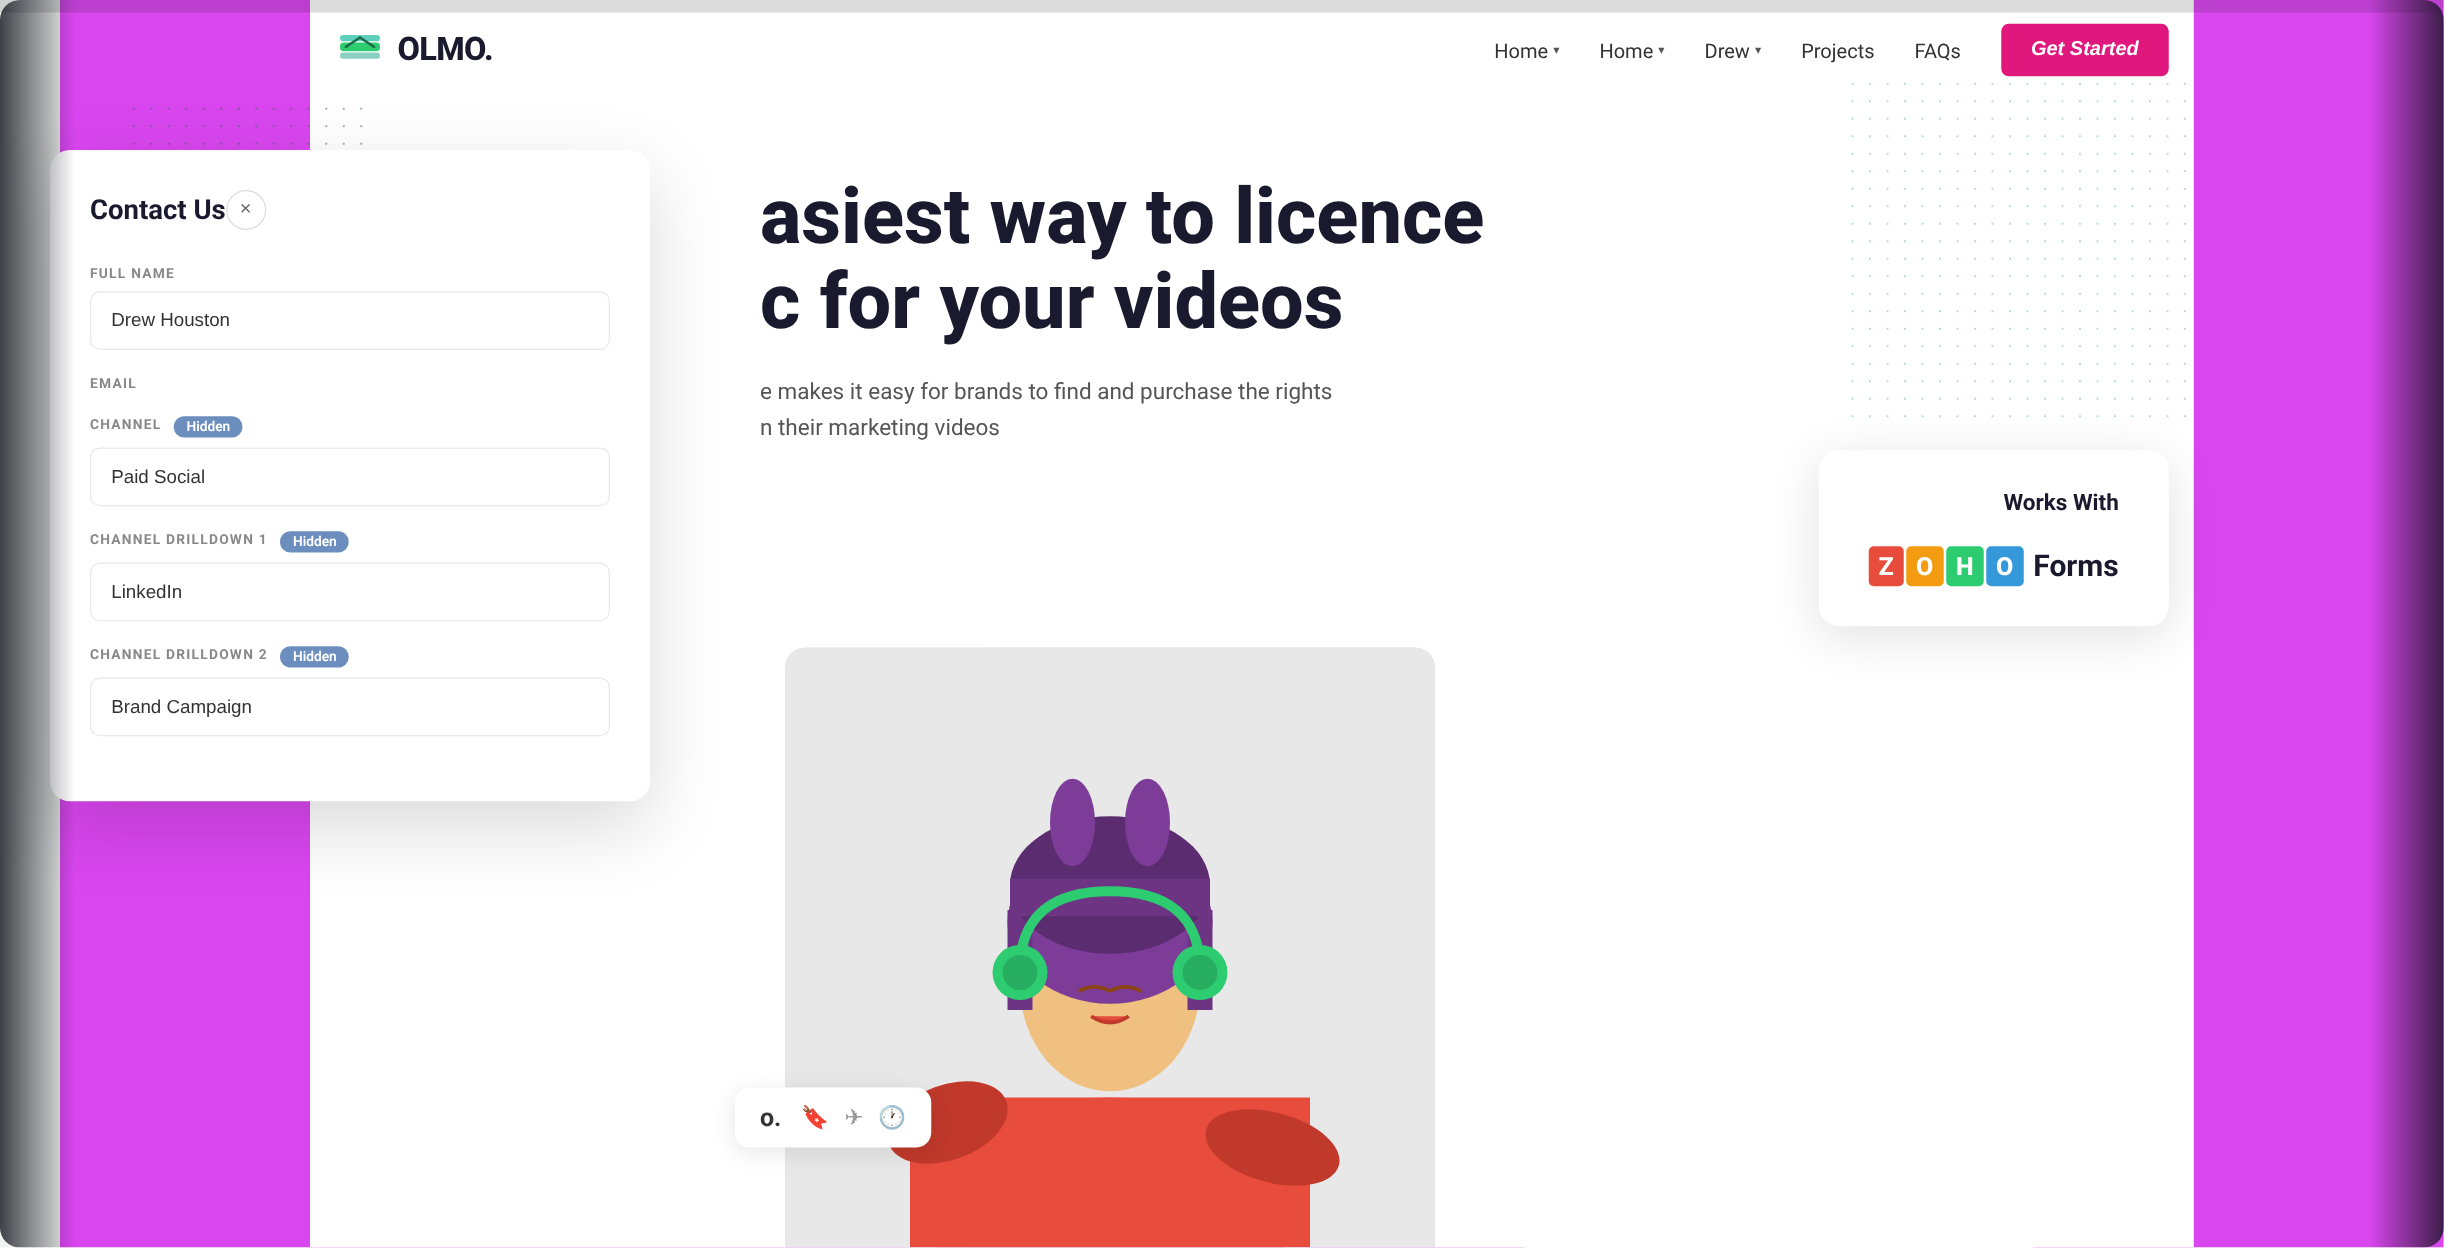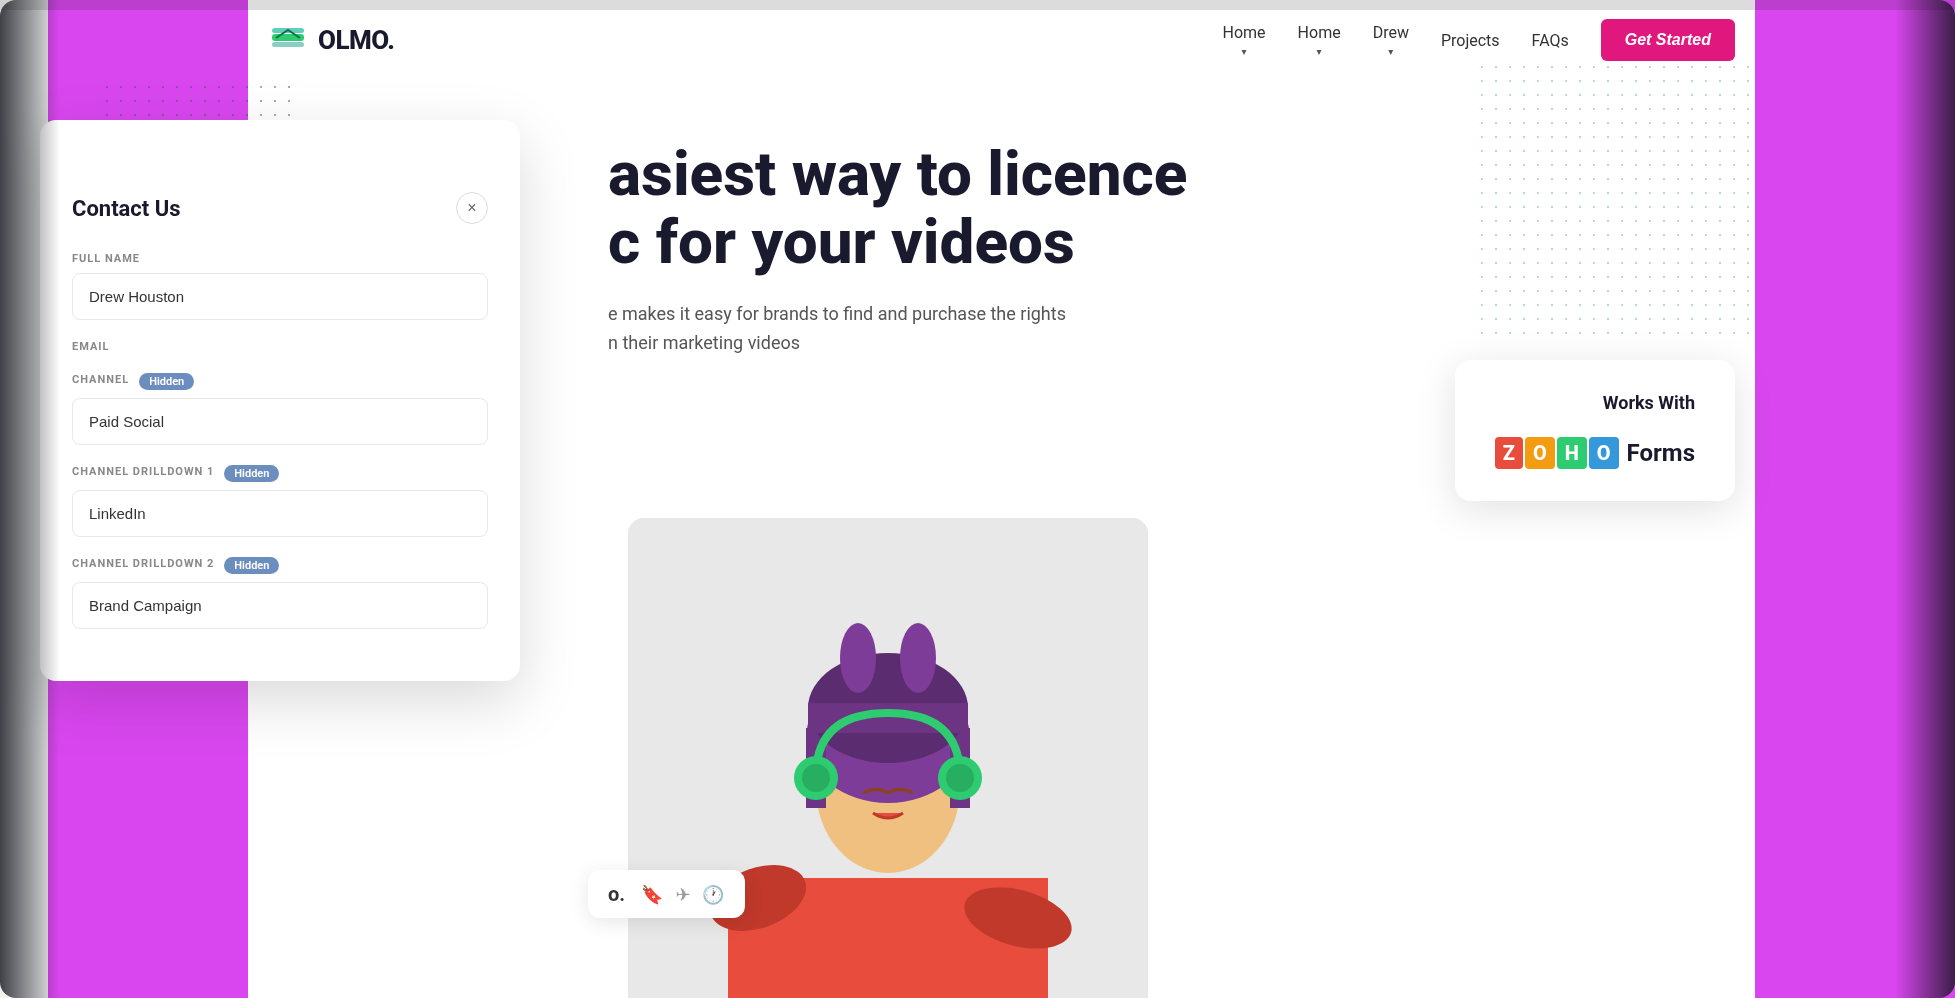--- a/index.html
+++ b/index.html
@@ -86,21 +86,20 @@
     }
 
     .nav-link {
       font-size: 16px;
       color: #333;
       text-decoration: none;
       display: flex;
       align-items: center;
       gap: 4px;
       cursor: pointer;
-      flex-direction: column;
     }
 
     .nav-link .chevron {
       font-size: 10px;
       color: #555;
     }
 
     .get-started-btn {
       background: #e0177d;
       color: white;
@@ -239,24 +238,23 @@
     .contact-modal {
       background: white;
       border-radius: 16px;
       padding: 32px;
       width: 480px;
       box-shadow: 0 20px 60px rgba(0,0,0,0.15);
     }
 
     .modal-header {
       display: flex;
-      justify-content: space-between;
+      justify-content: flex-start;
       align-items: center;
       margin-bottom: 28px;
-      margin-top: 40px;
     }
 
     .modal-title {
       font-size: 22px;
       font-weight: 700;
       color: #1a1a2e;
     }
 
     .modal-close {
       width: 32px;

